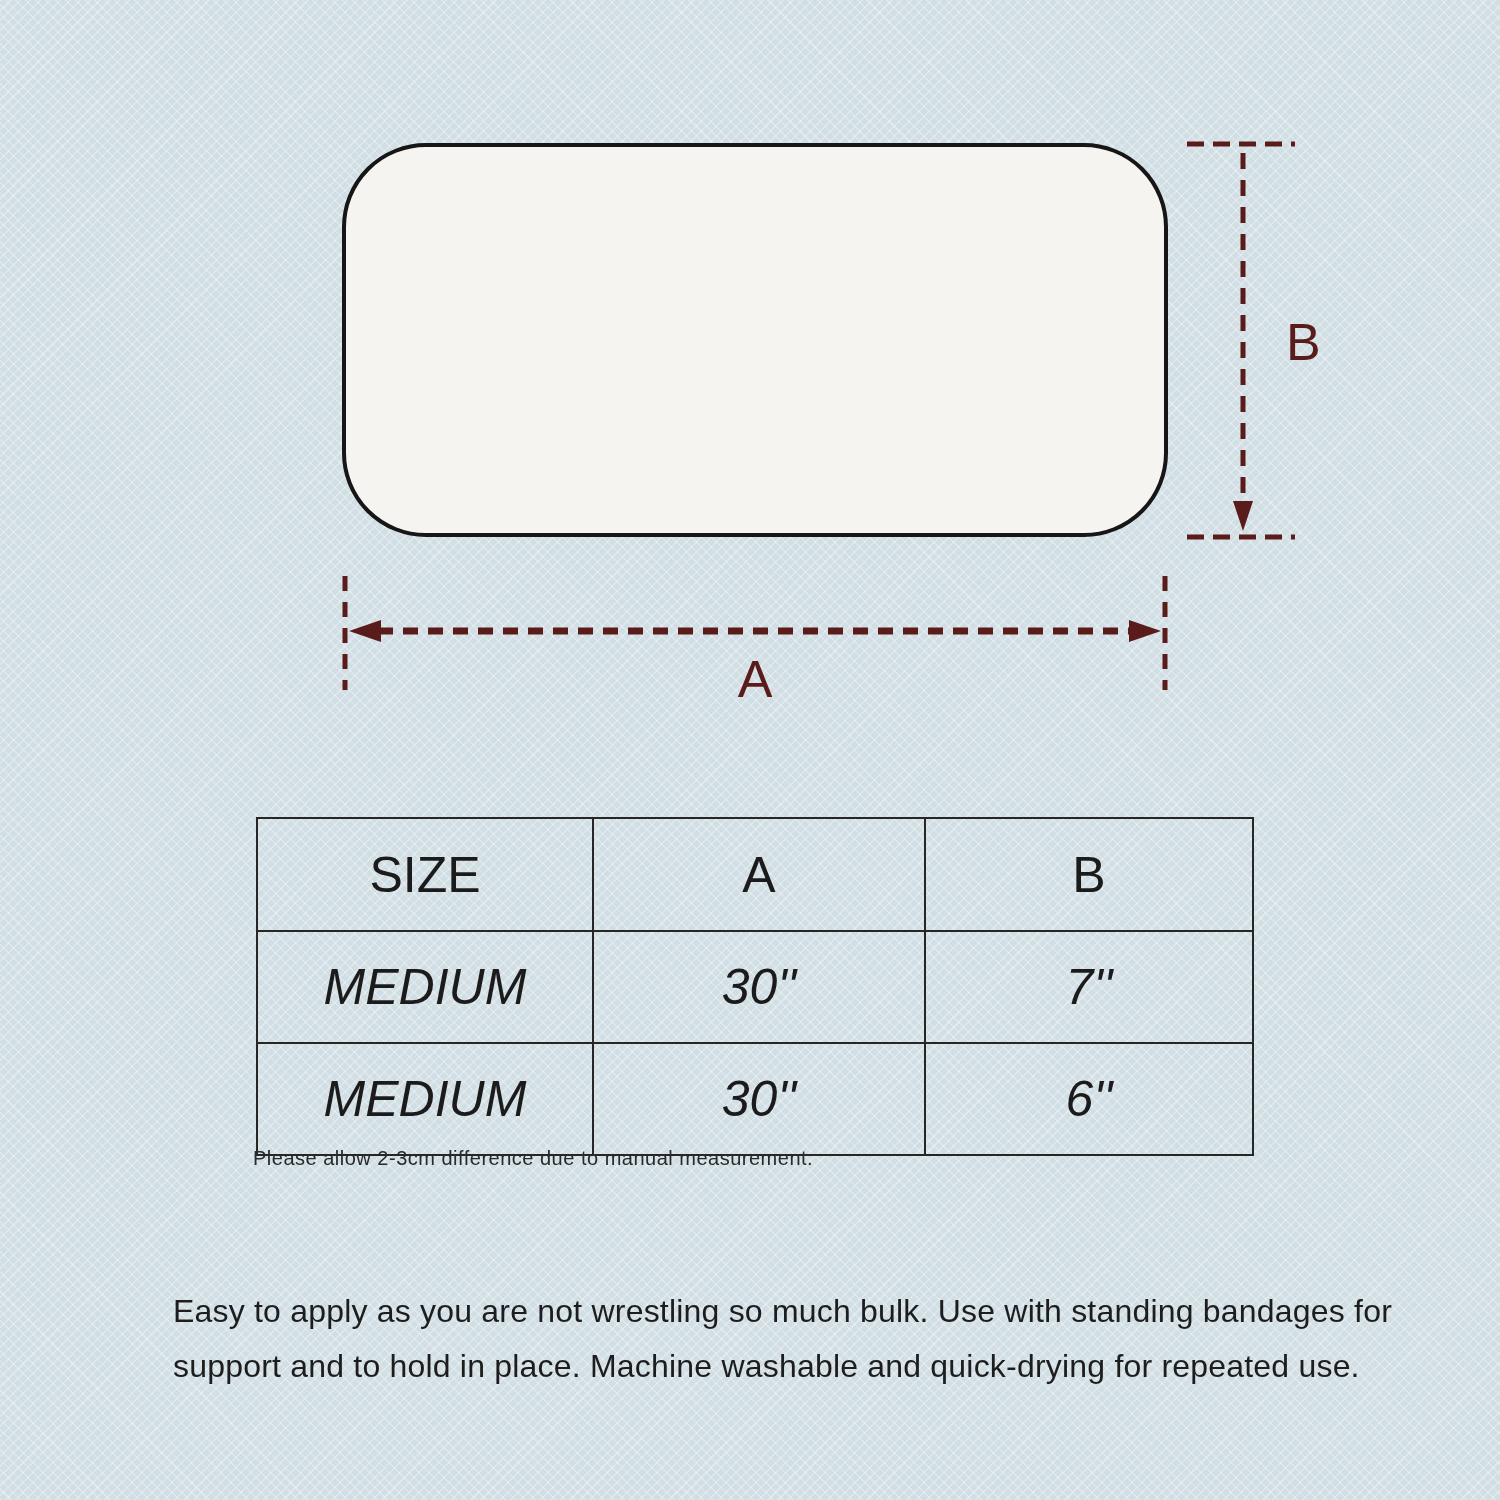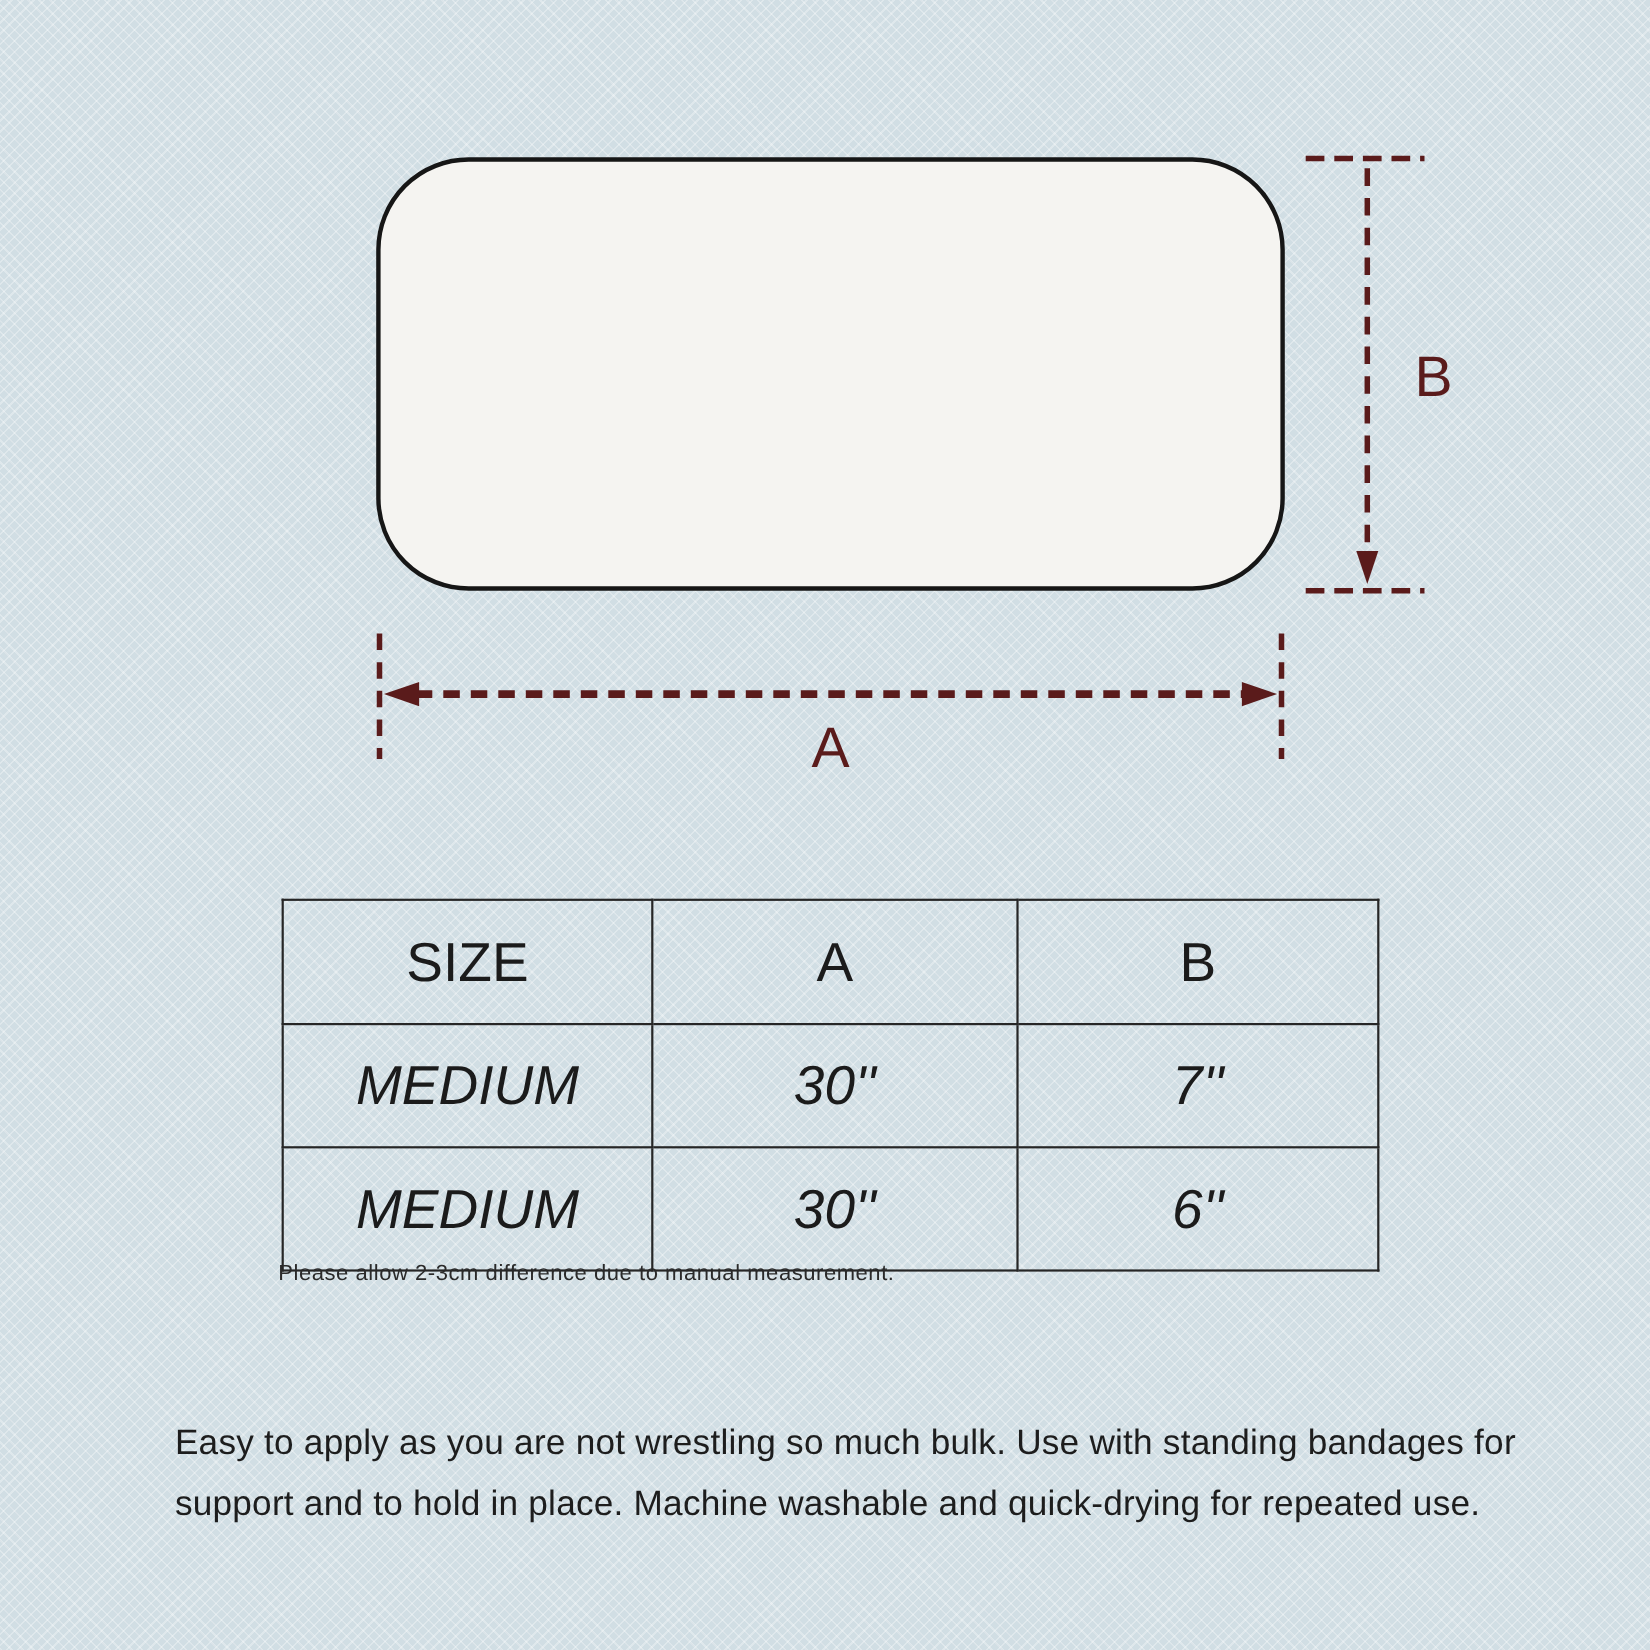--- a/index.html
+++ b/index.html
@@ -44,21 +44,21 @@
   .col-size{width:334px;}
   .col-a{width:330px;}
   .col-b{width:326px;}
   .note{
     position:absolute;left:253px;top:1147px;
     font-size:20px;color:#2a2a2a;
     letter-spacing:0.5px;
     white-space:nowrap;
   }
   .description{
-    position:absolute;left:159px;top:1284px;
+    position:absolute;left:173px;top:1284px;
     width:1270px;
     font-size:32px;line-height:55px;color:#1d1d1d;
     letter-spacing:0.2px;
   }
 </style>
 </head>
 <body>
 
 <div class="page">
 

